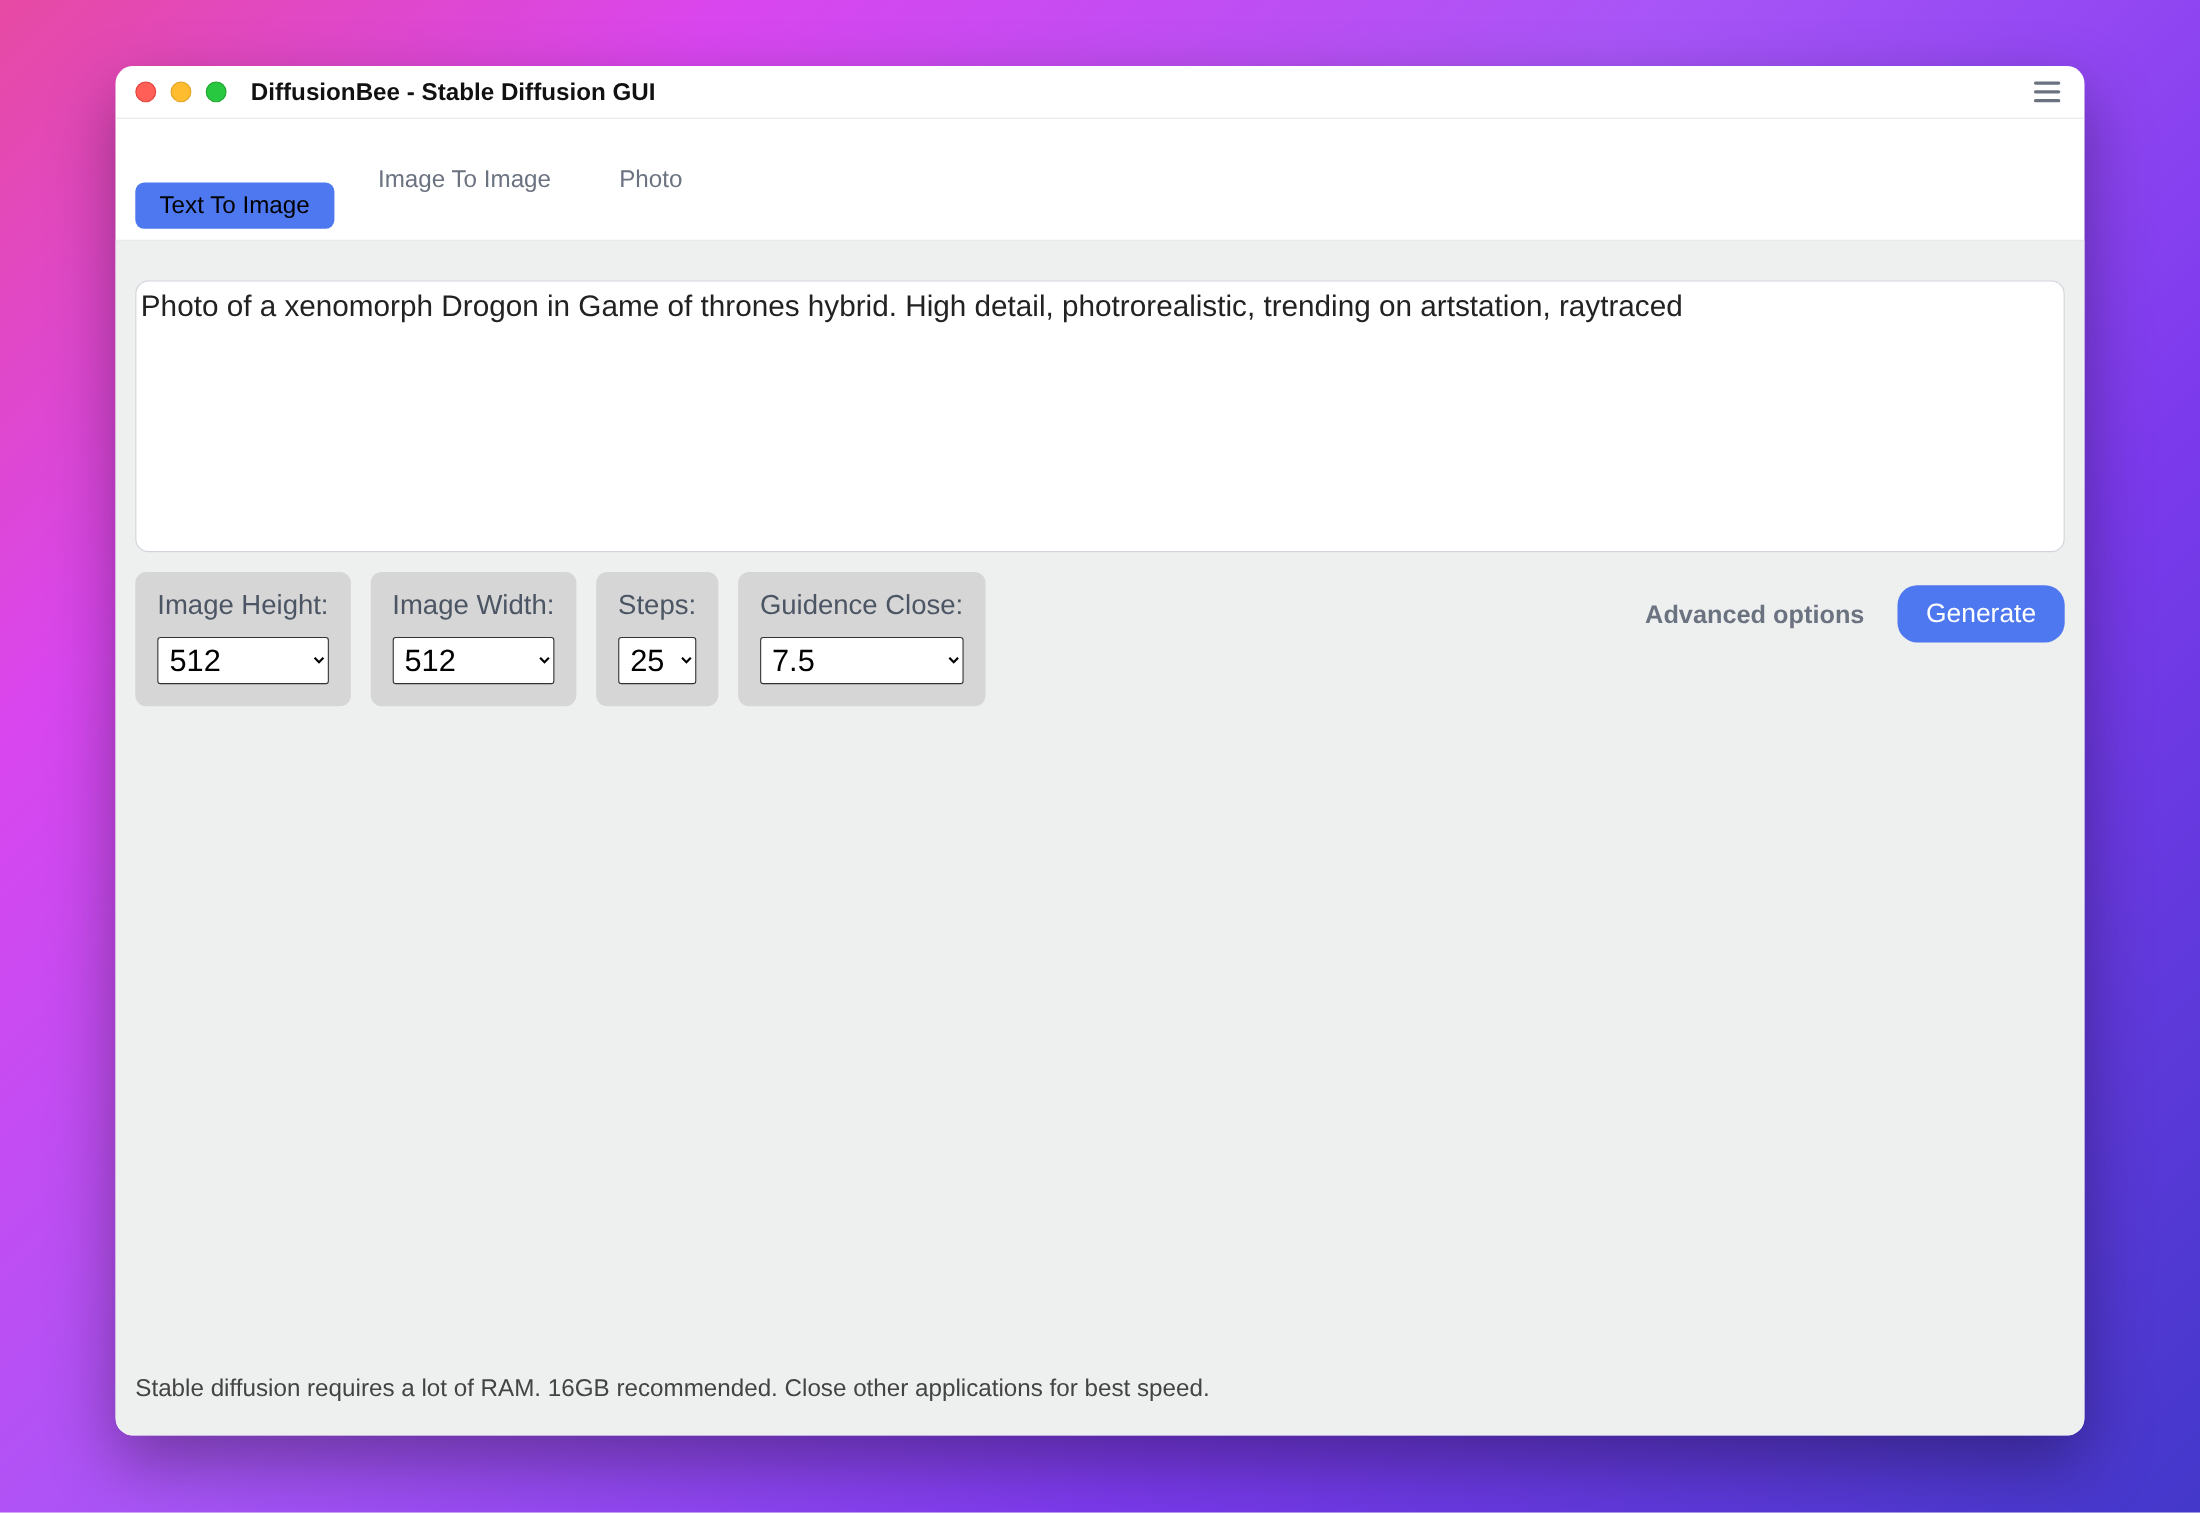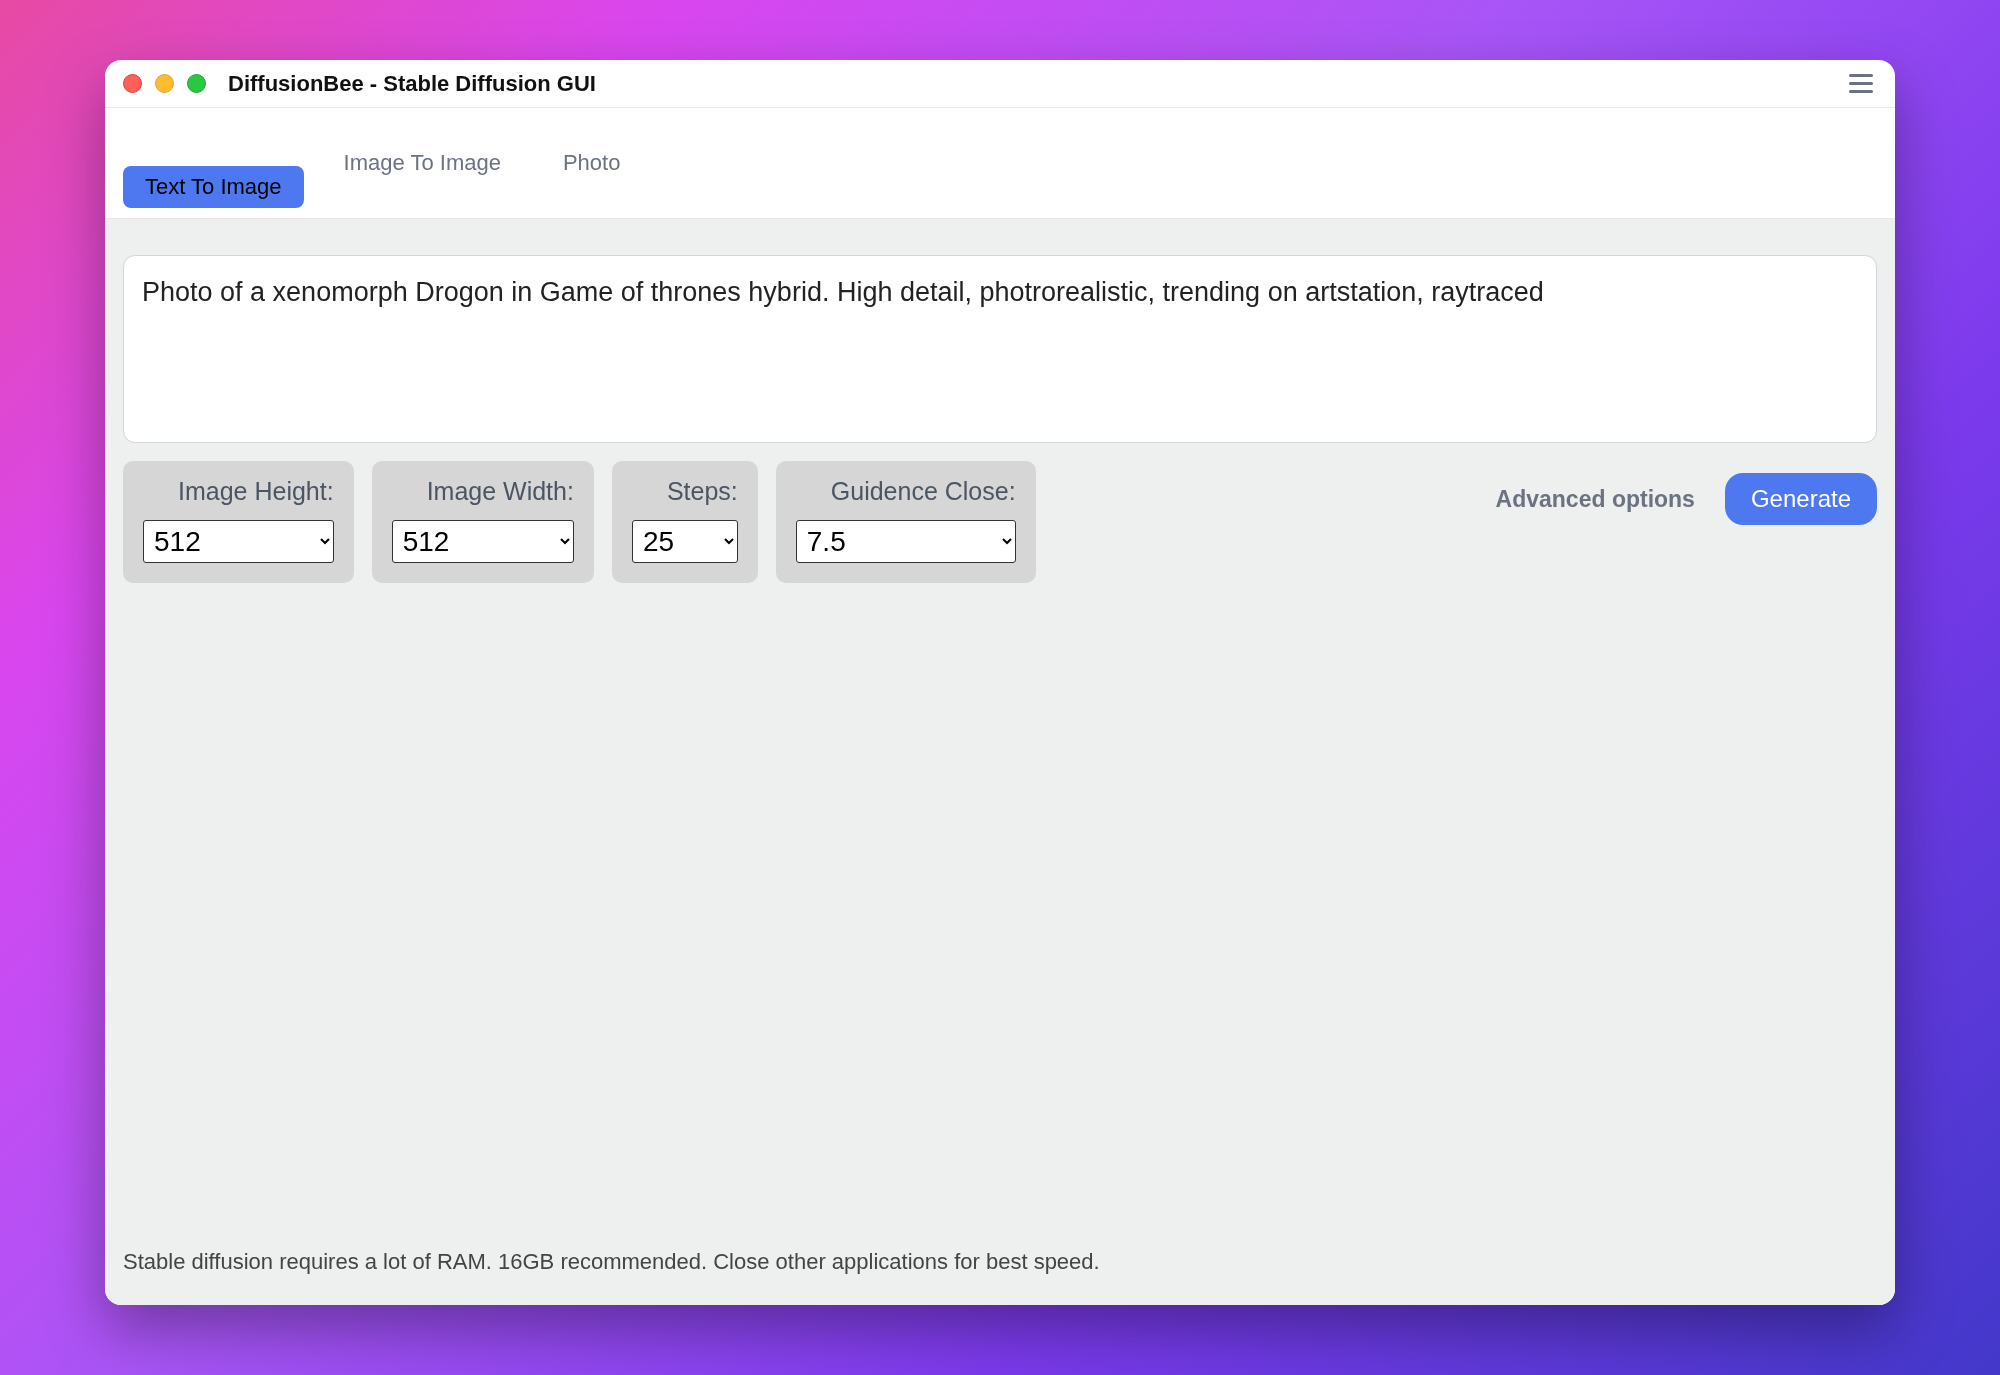--- a/index.html
+++ b/index.html
@@ -91,23 +91,23 @@
       padding: 0 18px 0 18px;
       display: flex;
       flex-direction: column;
     }
 
     .prompt-box {
       background: #fff;
       border: 1px solid #d1d5db;
       border-radius: 12px;
       margin-top: 36px;
-      height: 188px;
+      height: 247px;
       width: 100%;
-      padding: 18px;
+      padding: 4px;
       font-size: 27px;
       color: #222;
       resize: none;
       font-family: inherit;
       line-height: 1.35;
     }
 
     .controls-row {
       display: flex;
       gap: 18px;
@@ -119,21 +119,20 @@
       background: #d6d6d6;
       border-radius: 10px;
       padding: 16px 20px 20px 20px;
       display: flex;
       flex-direction: column;
       gap: 14px;
     }
     .option-label {
       font-size: 25px;
       color: #4b5563;
-      margin-left: 35px;
     }
     .option-box select {
       font-size: 28px;
       padding: 4px 6px;
       border: 1.5px solid #333;
       border-radius: 3px;
       background: #fff;
       font-family: inherit;
     }
 

